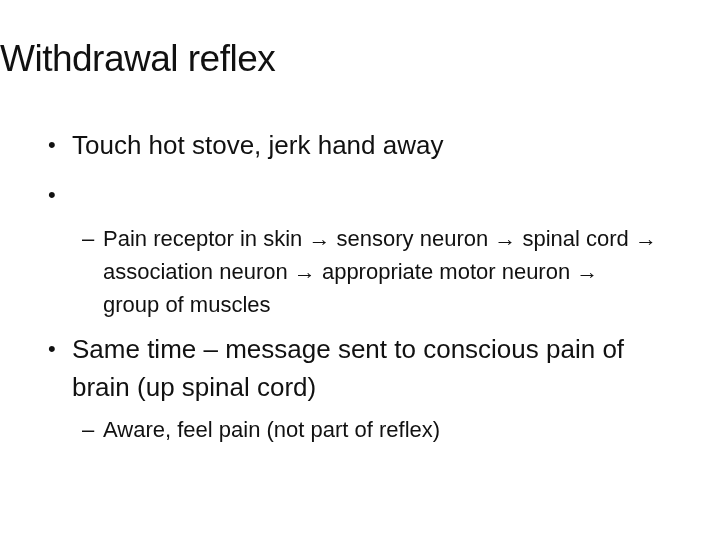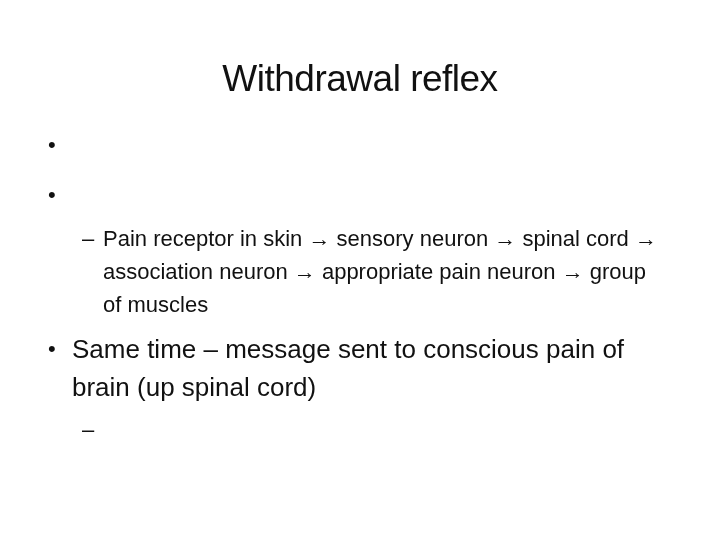--- a/index.html
+++ b/index.html
@@ -10,22 +10,21 @@
   .slide {
     position: relative;
     width: 720px;
     height: 540px;
     background: #ffffff;
     overflow: hidden;
     font-family: "Liberation Sans", sans-serif;
     color: #111111;
   }
   .slide-title {
-    padding-top: 56px;
-    text-align: center;
+    padding-top: 36px;
     font-size: 37px;
     letter-spacing: -0.5px;
     line-height: 1.25;
     color: #111111;
     white-space: nowrap;
   }
   .content {
     position: absolute;
     left: 48px;
     top: 118px;
@@ -70,34 +69,36 @@
 </head>
 <body>
 
 <div class="slide">
   <div class="slide-title">Withdrawal reflex</div>
 
   <div class="content">
 
     <div class="li lvl1 mt-b1">
       <span class="marker">•</span>
+      <span class="txt">Touch hot stove, jerk hand away</span>
     </div>
 
     <div class="li lvl1 mt-b2">
       <span class="marker">•</span>
     </div>
 
     <div class="li lvl2 mt-s1">
       <span class="marker">–</span>
-      <span class="txt">Pain receptor in skin → sensory neuron → spinal cord → association neuron → appropriate pain neuron → group of muscles</span>
+      <span class="txt">Pain receptor in skin → sensory neuron → spinal cord → association neuron → appropriate motor neuron → group of muscles</span>
     </div>
 
     <div class="li lvl1 mt-b3">
       <span class="marker">•</span>
       <span class="txt">Same time – message sent to conscious pain of brain (up spinal cord)</span>
     </div>
 
     <div class="li lvl2 mt-s2">
       <span class="marker">–</span>
+      <span class="txt">Aware, feel pain (not part of reflex)</span>
     </div>
 
   </div>
 </div>
 
 </body></html>

